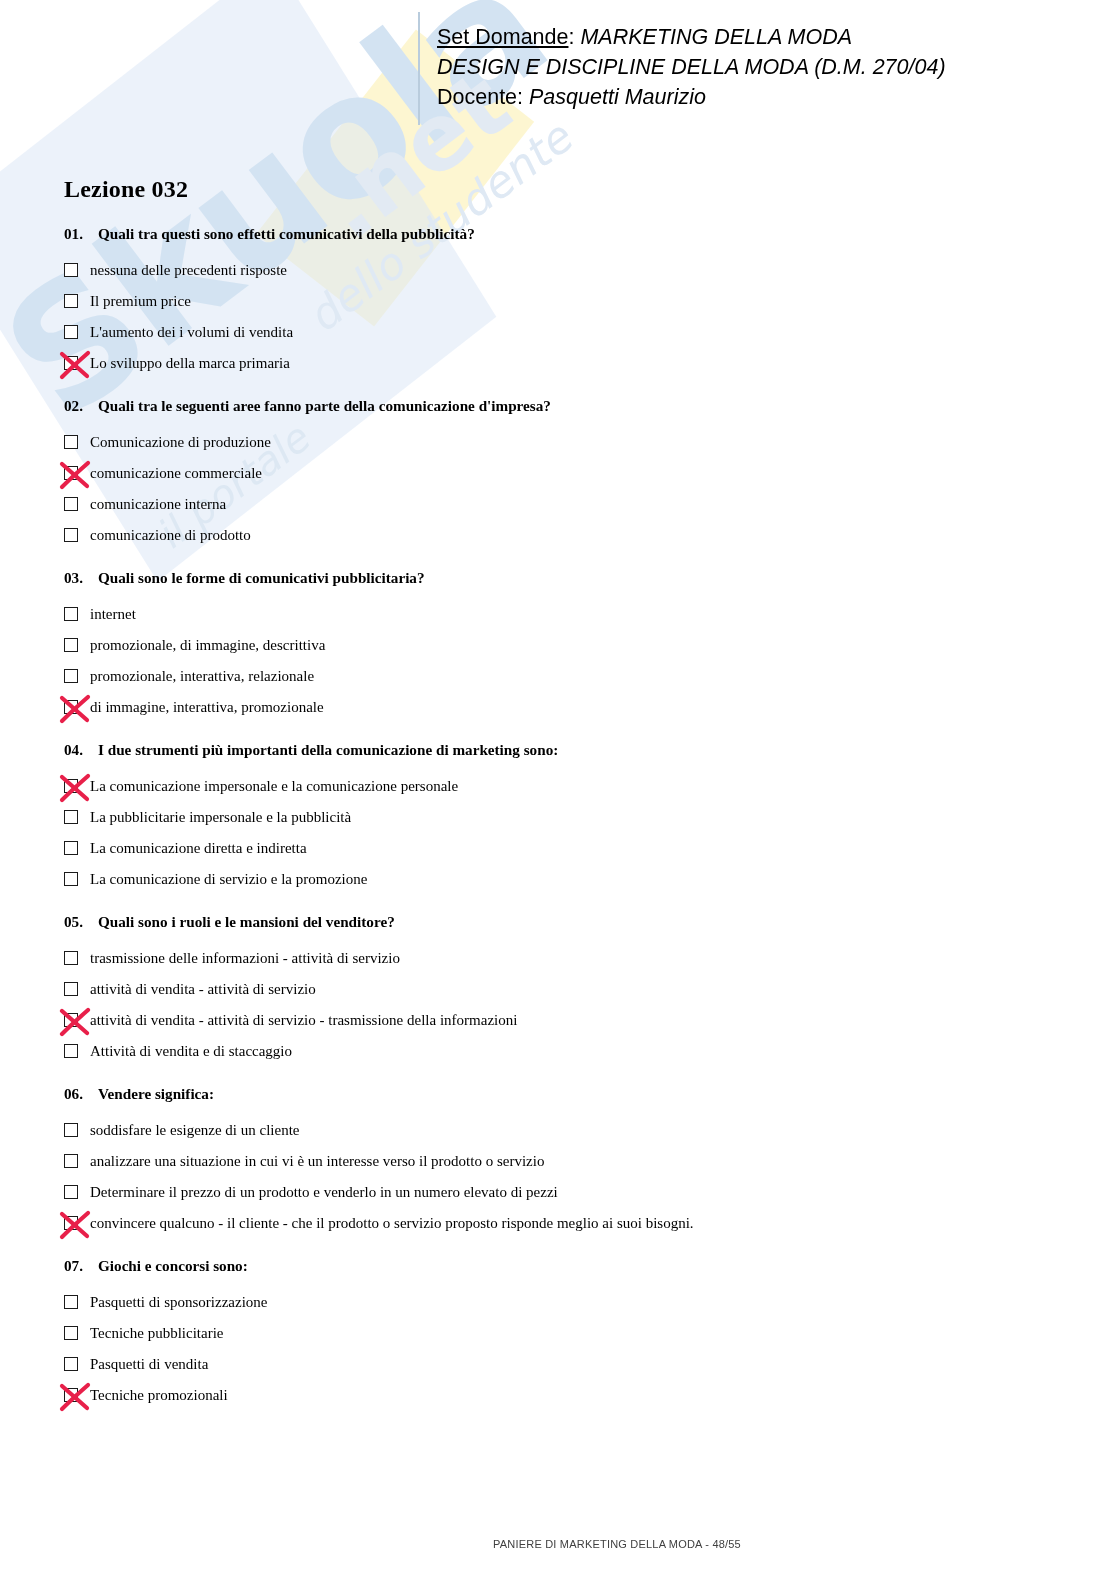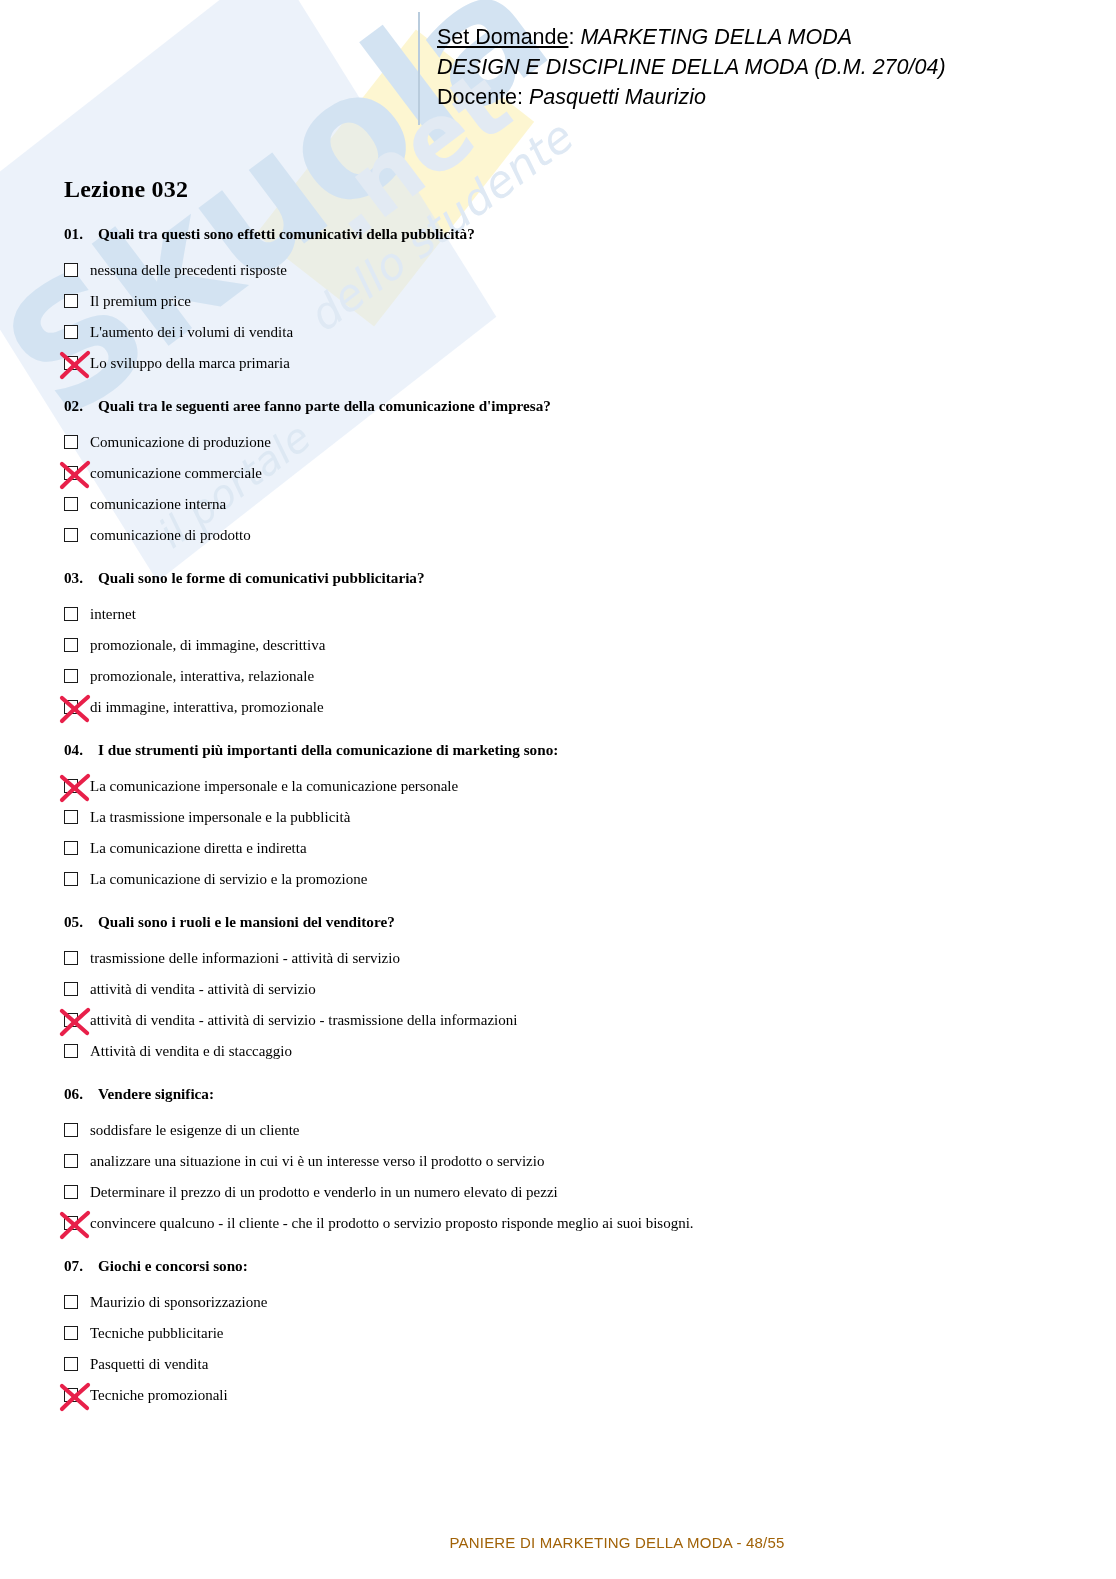--- a/index.html
+++ b/index.html
@@ -188,22 +188,22 @@
   .footer {
     position: absolute;
     left: 0; top: 1534px;
     width: 1116px;
     text-align: center;
     z-index: 3;
   }
   .footer-text {
     display: inline-block;
     font-family: "Liberation Sans", sans-serif;
-    font-size: 15px;
-    color: #a16207;
+    font-size: 11px;
+    color: #404040;
     letter-spacing: .2px;
     margin-left: 118px;
   }
 </style>
 </head>
 <body>
 
 <div class="page">
 
   <div class="watermark">
@@ -313,21 +313,21 @@
                 <svg viewBox="0 0 38 38" xmlns="http://www.w3.org/2000/svg">
                   <path d="M6 8 C14 15, 22 22, 31 30" stroke="#e8204a" stroke-width="4.2" stroke-linecap="round" fill="none"></path>
                   <path d="M32 7 C24 14, 15 22, 6 31" stroke="#e8204a" stroke-width="4.2" stroke-linecap="round" fill="none"></path>
                 </svg>
               </span>
             </span>
             <span class="opt-label">La comunicazione impersonale e la comunicazione personale</span>
           </div>
           <div class="option-row">
             <span class="checkbox"></span>
-            <span class="opt-label">La trasmissione impersonale e la pubblicità</span>
+            <span class="opt-label">La pubblicitarie impersonale e la pubblicità</span>
           </div>
           <div class="option-row">
             <span class="checkbox"></span>
             <span class="opt-label">La comunicazione diretta e indiretta</span>
           </div>
           <div class="option-row">
             <span class="checkbox"></span>
             <span class="opt-label">La comunicazione di servizio e la promozione</span>
           </div>
         </div>
@@ -380,21 +380,21 @@
                 </svg>
               </span>
             </span>
             <span class="opt-label">convincere qualcuno - il cliente - che il prodotto o servizio proposto risponde meglio ai suoi bisogni.</span>
           </div>
         </div>
         <div class="question-block">
           <div class="question-title"><span class="q-num">07.</span><span>Giochi e concorsi sono:</span></div>
           <div class="option-row">
             <span class="checkbox"></span>
-            <span class="opt-label">Maurizio di sponsorizzazione</span>
+            <span class="opt-label">Pasquetti di sponsorizzazione</span>
           </div>
           <div class="option-row">
             <span class="checkbox"></span>
             <span class="opt-label">Tecniche pubblicitarie</span>
           </div>
           <div class="option-row">
             <span class="checkbox"></span>
             <span class="opt-label">Pasquetti di vendita</span>
           </div>
           <div class="option-row">

